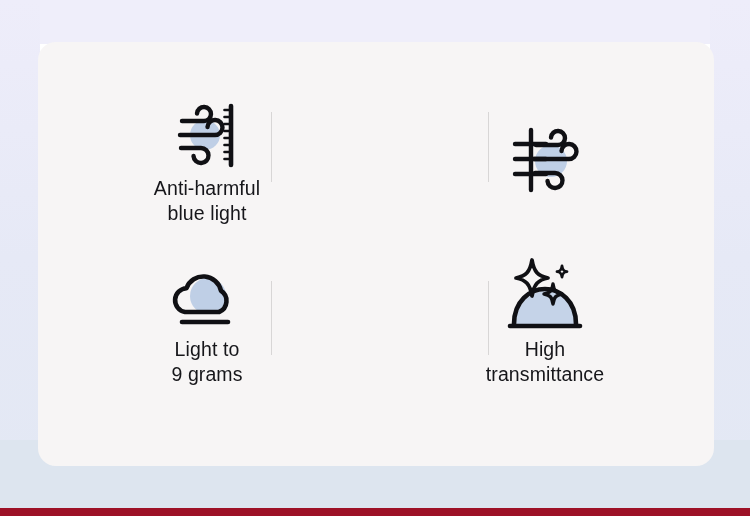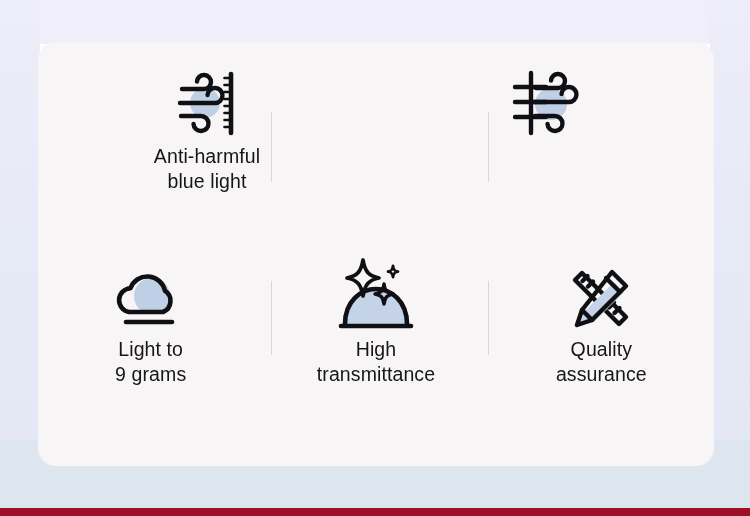--- a/index.html
+++ b/index.html
@@ -67,22 +67,22 @@
     display: flex;
     flex-direction: column;
     z-index: 3;
   }
 
   .feature-row {
     flex: 1 1 0;
     display: flex;
     position: relative;
   }
-  .feature-row.row-top { padding-top: 16px; }
-  .feature-row.row-bottom { padding-bottom: 10px; }
+  .feature-row.row-top { padding-top: 16px; align-items: center; }
+  .feature-row.row-bottom { padding-bottom: 10px; justify-content: flex-end; }
 
   .feature-cell {
     flex: 1 1 0;
     display: flex;
     flex-direction: column;
     align-items: center;
     position: relative;
   }
 
   .icon-box {
@@ -203,43 +203,20 @@
             <line x1="8" y1="68" x2="78" y2="68" stroke="#101014" stroke-width="4.6" stroke-linecap="round"></line>
             <path d="M30 2 C32 14 36 18 46 20 C36 22 32 26 30 38 C28 26 24 22 14 20 C24 18 28 14 30 2 Z" fill="none" stroke="#101014" stroke-width="3.8" stroke-linejoin="round"></path>
             <path d="M51 26 C52 33 54 35 60 36 C54 37 52 39 51 46 C50 39 48 37 42 36 C48 35 50 33 51 26 Z" fill="none" stroke="#101014" stroke-width="3.4" stroke-linejoin="round"></path>
             <path d="M60 8 C60.6 12 61.8 13.2 65 13.6 C61.8 14 60.6 15.2 60 19 C59.4 15.2 58.2 14 55 13.6 C58.2 13.2 59.4 12 60 8 Z" fill="none" stroke="#101014" stroke-width="2.8" stroke-linejoin="round"></path>
           </svg>
         </div>
         <div class="feature-label">High
 transmittance</div>
       </div>
 
-      <div class="feature-cell">
-        <div class="icon-box">
-          <svg width="78" height="74" viewBox="0 0 78 74">
-
-            <g fill="none" stroke="#101014" stroke-width="4.4" stroke-linejoin="round" stroke-linecap="round">
-              <path d="M13 20 L20 13 L64 57 L57 64 Z"></path>
-              <line x1="20.5" y1="21" x2="25.5" y2="16"></line>
-              <line x1="26" y1="26.5" x2="31" y2="21.5"></line>
-              <line x1="47" y1="47.5" x2="52" y2="42.5"></line>
-              <line x1="52.5" y1="53" x2="57.5" y2="48"></line>
-            </g>
-
-            <path d="M22 52 L52 22 L62 32 L32 62 L18 66 Z" fill="#c5d3e8"></path>
-            <g fill="none" stroke="#101014" stroke-width="4.4" stroke-linejoin="round" stroke-linecap="round">
-              <path d="M50 12 L64 26 L30 60 L15 65 L20 50 Z"></path>
-              <line x1="44" y1="18" x2="58" y2="32"></line>
-              <line x1="20" y1="50" x2="30" y2="60"></line>
-            </g>
-          </svg>
-        </div>
-        <div class="feature-label">Quality
-assurance</div>
-      </div>
     </div>
   </div>
 
   <div class="divider div-r1c1"></div>
   <div class="divider div-r1c2"></div>
   <div class="divider div-r2c1"></div>
   <div class="divider div-r2c2"></div>
 
 </div>
 

